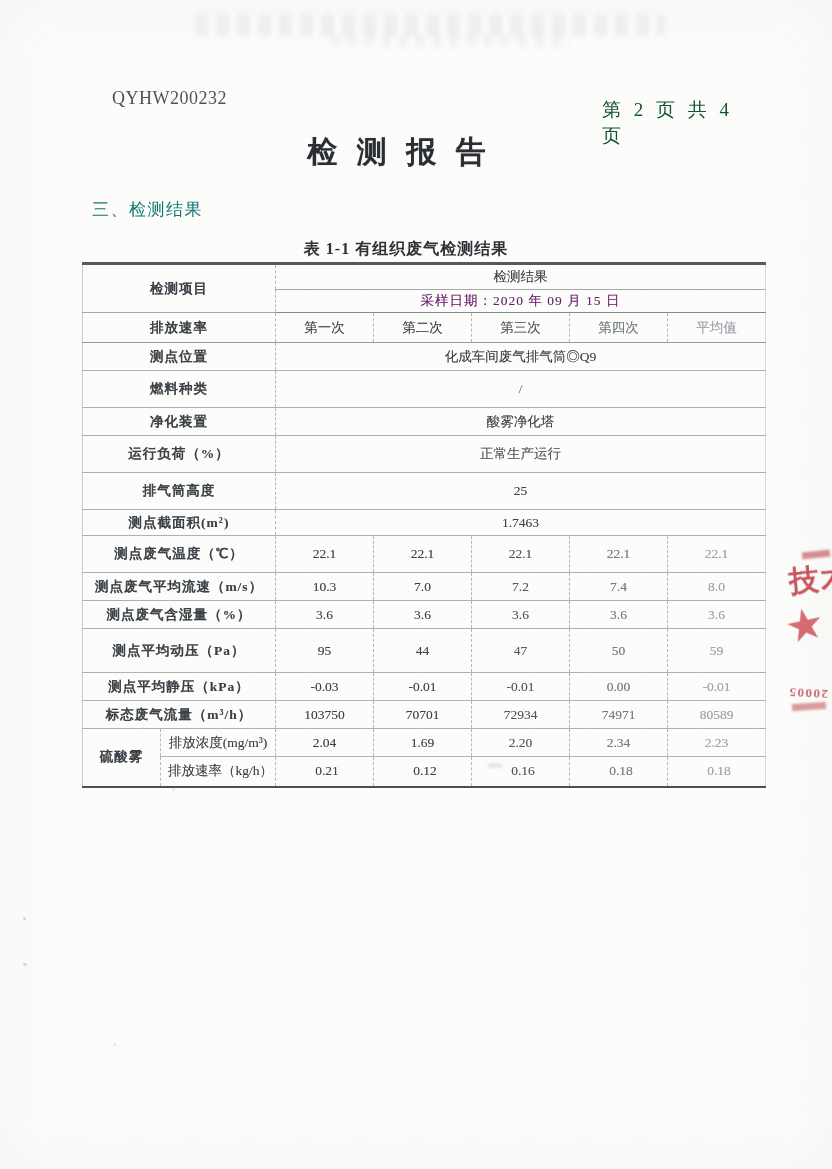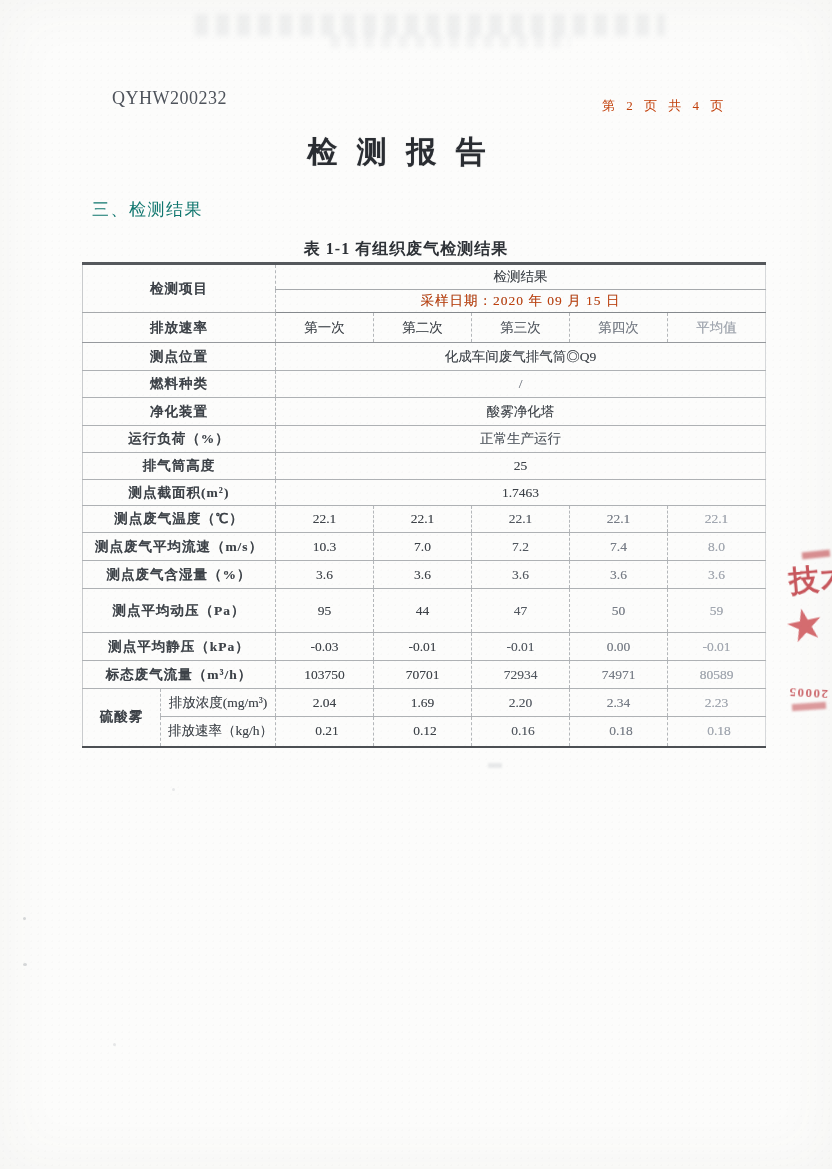--- a/index.html
+++ b/index.html
@@ -15,22 +15,22 @@
 
   
   .bleed{position:absolute;left:195px;top:14px;width:470px;height:22px;
     background:repeating-linear-gradient(90deg,#9aa0a6 0 13px,transparent 13px 21px);
     filter:blur(2.5px);opacity:0.13;}
   .bleed2{position:absolute;left:330px;top:34px;width:240px;height:14px;
     background:repeating-linear-gradient(90deg,#9aa0a6 0 10px,transparent 10px 17px);
     filter:blur(2.5px);opacity:0.09;}
 
   .report-no{position:absolute;left:112px;top:88px;font-size:18px;letter-spacing:0.5px;color:#4e535b;}
-  .page-indicator{position:absolute;left:602px;top:97px;width:140px;font-size:13px;
-    letter-spacing:4px;color:#c2410c;}
+  .page-indicator{position:absolute;left:602px;top:97px;width:140px;font-size:19px;
+    letter-spacing:4px;color:#14532d;}
   .title{position:absolute;left:0;top:132px;width:832px;margin:0;text-align:center;
     transform:translateX(-17px);font-size:30px;font-weight:bold;letter-spacing:5px;
     word-spacing:2px;color:#2a2d32;text-shadow:0 0 1px rgba(40,42,46,0.35);}
   .section-heading{position:absolute;left:92px;top:198px;margin:0;font-size:17px;
     font-weight:normal;letter-spacing:1.5px;color:#0f766e;}
   .table-caption{position:absolute;left:0;top:239px;width:832px;text-align:center;
     transform:translateX(-10px);font-size:16px;font-weight:bold;letter-spacing:1px;color:#2e3237;}
 
   table.report-table{
     position:absolute;left:82px;top:262px;width:683px;
@@ -44,23 +44,23 @@
     text-align:center;vertical-align:middle;
     padding:0 2px;overflow:hidden;
     text-shadow:0 0 0.5px rgba(70,75,82,0.4);
   }
   .report-table td.lbl{letter-spacing:1px;font-weight:bold;}
   .report-table td.vsep{border-left:1px dashed #b4b7ba;}
   .report-table tr.hdr1 td{border-bottom:1px solid #a6a9ac;}
   .report-table tr.hdr2 td{border-bottom:1.5px solid #85898d;}
   .report-table tr.hdr3 td{border-bottom:1.5px solid #96999d;}
   .report-table tr.last td{border-bottom:none;padding-left:7px;}
-  .h23{height:23px}.h26{height:26px}.h27{height:27px}.h28{height:28px}
+  .h23{height:23px}.h26{height:26px}.h27{height:37px}.h28{height:28px}
   .h29{height:44px}.h30{height:30px}
-  .date-cell{color:#c2410c;letter-spacing:1px;}
+  .date-cell{color:#701a75;letter-spacing:1px;}
   .c3{color:#51575f;}
   .c4{color:#767c86;}
   .c5{color:#a2a8b2;}
 
   
   .stamp{position:absolute;right:0;top:543px;width:48px;height:200px;overflow:hidden;
     pointer-events:none;}
   .stamp-smudge-top{position:absolute;left:18px;top:8px;width:28px;height:7px;
     background:rgba(186,52,58,0.55);filter:blur(1px);transform:rotate(-6deg);display:block;}
   .stamp-text{position:absolute;left:5px;top:16px;font-size:30px;font-weight:bold;

